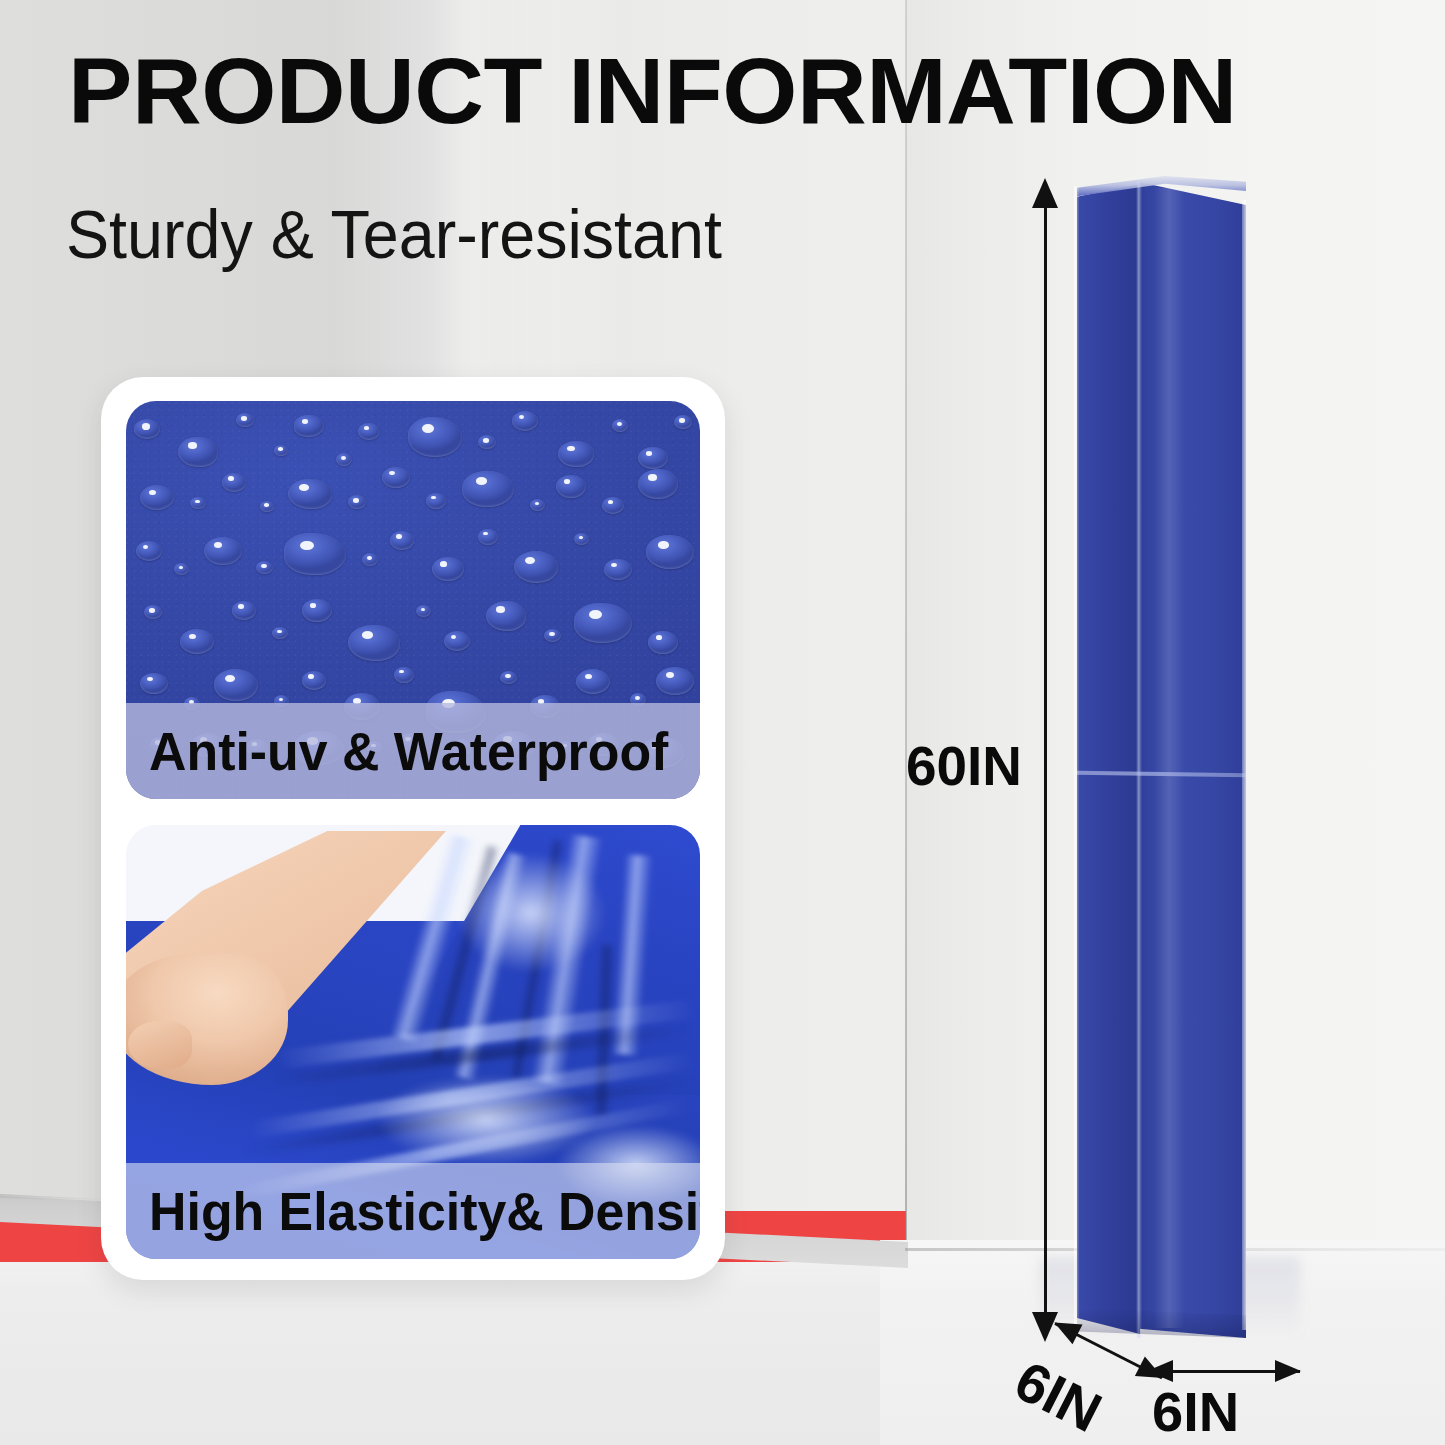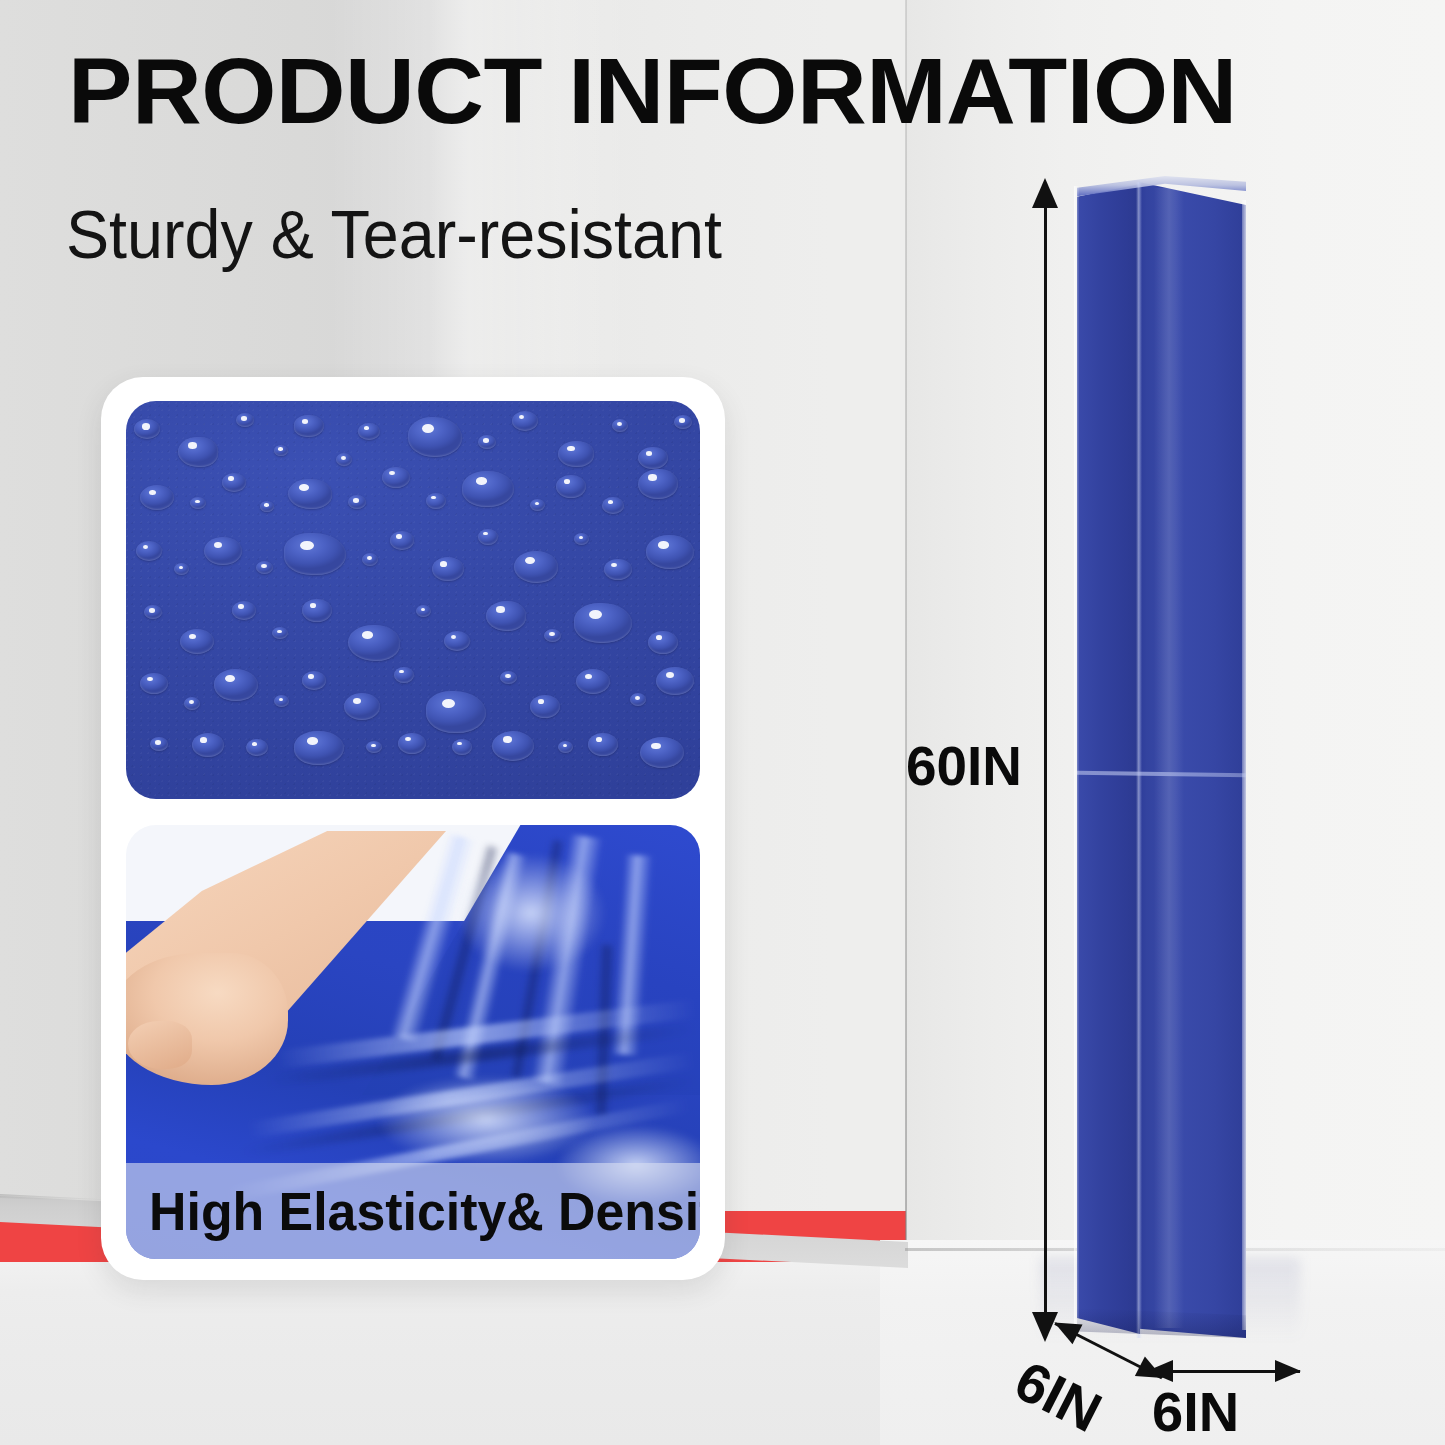--- a/index.html
+++ b/index.html
@@ -456,20 +456,23 @@
       <div class="drop" style="left:120px;top:338px; width:22px; height:17px; border-radius:50%;"></div>
       <div class="drop" style="left:168px;top:330px; width:50px; height:34px; border-radius:48% 52% 52% 48%;"></div>
       <div class="drop s" style="left:240px;top:340px; width:16px; height:12px; border-radius:50%;"></div>
       <div class="drop" style="left:272px;top:332px; width:28px; height:21px; border-radius:50%;"></div>
       <div class="drop" style="left:326px;top:338px; width:20px; height:16px; border-radius:50%;"></div>
       <div class="drop" style="left:366px;top:330px; width:42px; height:30px; border-radius:50%;"></div>
       <div class="drop s" style="left:432px;top:340px; width:15px; height:12px; border-radius:50%;"></div>
       <div class="drop" style="left:462px;top:332px; width:30px; height:23px; border-radius:50%;"></div>
       <div class="drop" style="left:514px;top:336px; width:44px; height:31px; border-radius:50%;"></div>
 
+      <div class="caption">
+        <span>Anti-uv &amp; Waterproof</span>
+      </div>
     </div>
 
     <div class="panel panel-fabric">
       <div class="fab-bg"></div>
       <div class="fab-cloth"></div>
       <div class="fab-cloth2"></div>
 
       <div class="fold" style="left:292px; top:8px;   width:30px;  height:210px; transform:rotate(16deg);"></div>
       <div class="fold" style="left:352px; top:26px;  width:24px;  height:230px; transform:rotate(13deg);"></div>
       <div class="fold-d" style="left:330px; top:18px;  width:16px;  height:220px; transform:rotate(15deg);"></div>

